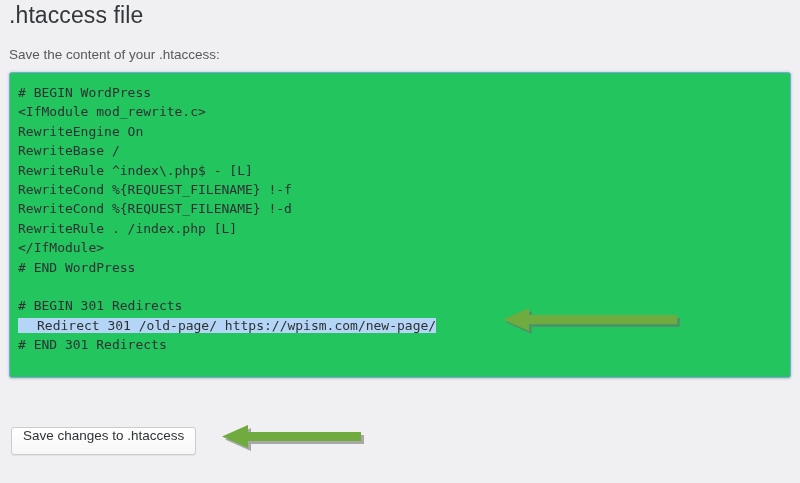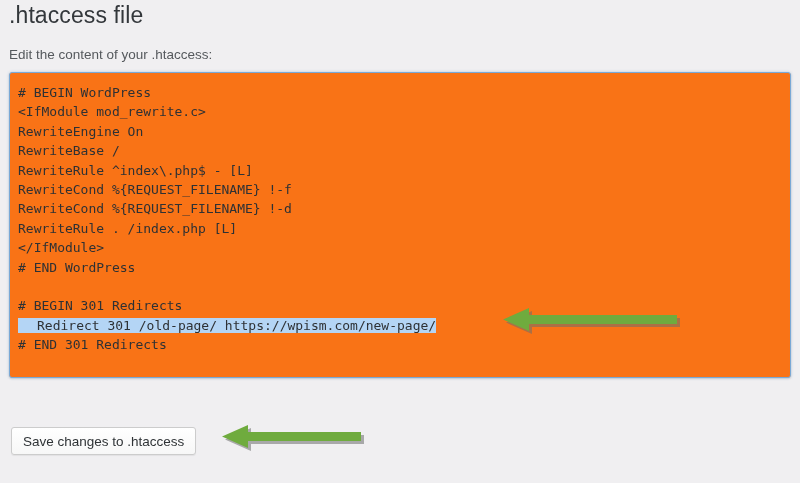--- a/index.html
+++ b/index.html
@@ -48,21 +48,21 @@
   }
 
   
   .editor-wrap {
     position: absolute;
     left: 9px;
     top: 72px;
     width: 782px;
     height: 306px;
     box-sizing: border-box;
-    background: #f97316;
+    background: #22c55e;
     border: 1px solid #7aa9d6;
     border-radius: 3px;
     box-shadow: 0 1px 2px rgba(0,0,0,0.10), 0 0 3px rgba(110,160,210,0.45);
     overflow: hidden;
   }
 
   .code-area {
     position: absolute;
     left: 0;
     top: 0;
@@ -100,21 +100,21 @@
 
   
   .save-button {
     position: absolute;
     left: 11px;
     top: 427px;
     height: 28px;
     padding: 0 11px;
     box-sizing: border-box;
     display: flex;
-    align-items: center;
+    align-items: flex-start;
     background: #fdfdfd;
     background: linear-gradient(#ffffff, #f7f7f7);
     border: 1px solid #cccccc;
     border-radius: 3px;
     box-shadow: 0 1px 1px rgba(0,0,0,0.06);
     font-family: "Liberation Sans", sans-serif;
     font-size: 13.5px;
     color: #2f3336;
     white-space: nowrap;
     cursor: pointer;
@@ -130,21 +130,21 @@
     overflow: visible;
   }
 </style>
 </head>
 <body>
 
 <div class="page">
 
   <div class="page-title">.htaccess file</div>
 
-  <div class="instructions">Edit the content of your .htaccess:</div>
+  <div class="instructions">Save the content of your .htaccess:</div>
 
   <div class="editor-wrap">
     <div class="code-area" id="code-area"><span class="code-line"><span class="sel"># BEGIN WordPress</span></span><span class="code-line"><span class="sel">&lt;IfModule mod_rewrite.c&gt;</span></span><span class="code-line"><span class="sel">RewriteEngine On</span></span><span class="code-line"><span class="sel">RewriteBase /</span></span><span class="code-line"><span class="sel">RewriteRule ^index\.php$ - [L]</span></span><span class="code-line"><span class="sel">RewriteCond %{REQUEST_FILENAME} !-f</span></span><span class="code-line"><span class="sel">RewriteCond %{REQUEST_FILENAME} !-d</span></span><span class="code-line"><span class="sel">RewriteRule . /index.php [L]</span></span><span class="code-line"><span class="sel">&lt;/IfModule&gt;</span></span><span class="code-line"><span class="sel"># END WordPress</span></span><span class="code-line"><span class="sel">&nbsp;</span></span><span class="code-line"><span class="sel"># BEGIN 301 Redirects</span></span><span class="code-line selected"><span class="sel">Redirect 301 /old-page/ https://wpism.com/new-page/</span></span><span class="code-line"><span class="sel"># END 301 Redirects</span></span></div>
   </div>
 
   <div class="save-button">
     <span>Save changes to .htaccess</span>
   </div>
 
   <div class="arrow" style="left:503px; top:308px; width:180px; height:30px;">

